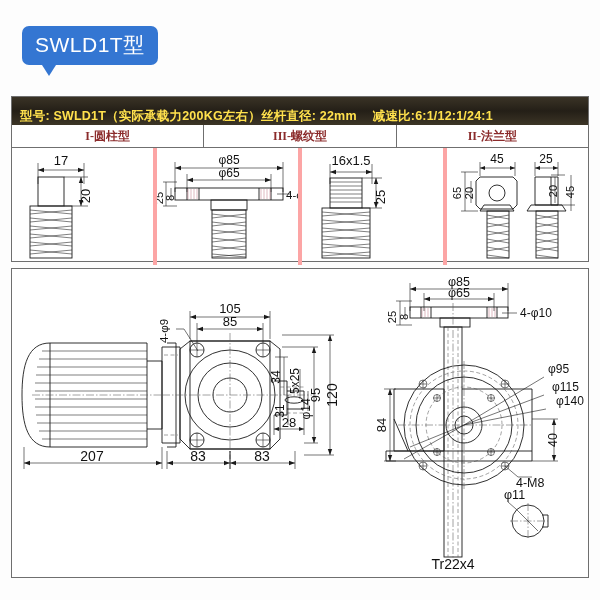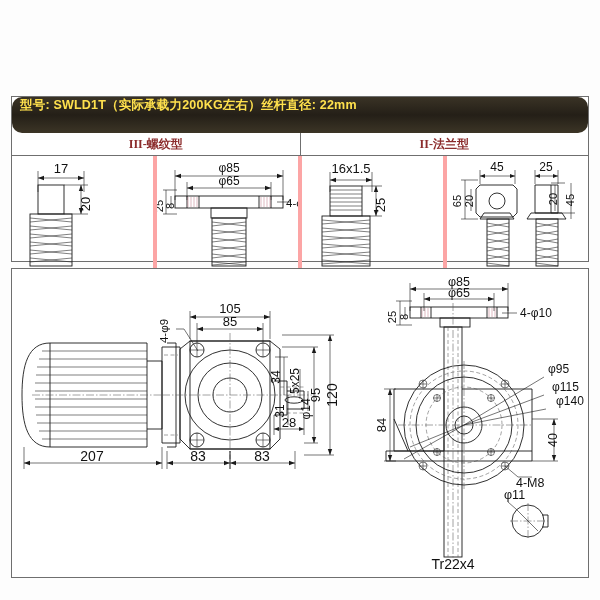--- a/index.html
+++ b/index.html
@@ -29,29 +29,28 @@
     border-right:7px solid transparent;
     border-top:11px solid #3476d2;
   }
 
   
   #spec-panel{
     position:absolute;left:11px;top:96px;width:578px;height:166px;
     border:1px solid #6f6f6f;box-sizing:border-box;background:#fff;
   }
   .spec-header{
-    height:36px;
+    height:28px;
     background:linear-gradient(180deg,#3a3326 0%,#241f17 50%,#3c3526 100%);
     color:#ffe14d;
-    display:flex;align-items:flex-start;
+    display:flex;align-items:flex-end;
     font-size:12.5px;font-weight:bold;
     padding-left:8px;
     white-space:nowrap;
     letter-spacing:0.2px;
-    border-radius:10px;
   }
   .spec-header .gap{display:inline-block;width:16px;}
   .col-head-row{display:flex;height:22px;border-bottom:1px solid #6f6f6f;}
   .col-head{
     flex:1;display:flex;align-items:center;justify-content:center;
     color:#8b2b2b;font-size:12px;font-weight:bold;
     border-right:1px solid #6f6f6f;
     font-family:"Liberation Serif","DejaVu Serif",serif;
   }
   .col-head:last-child{border-right:none;}
@@ -71,29 +70,35 @@
   .ctr{stroke:#555;stroke-width:0.55;fill:none;stroke-dasharray:8 2 1.5 2;}
   .hid{stroke:#555;stroke-width:0.55;fill:none;stroke-dasharray:4 2.5;}
   .pink{stroke:#c98a98;stroke-width:0.6;fill:none;}
   text{font-family:"Liberation Sans","DejaVu Sans",sans-serif;fill:#111;}
 </style>
 </head>
 <body>
 
 <div class="page">
 
+  <div id="badge-wrap">
+    <div class="badge">SWLD1T型</div>
+    <div class="badge-tail"></div>
+  </div>
 
   <div id="spec-panel">
 
     <div class="spec-header">
       <span>型号: SWLD1T（实际承载力200KG左右）丝杆直径: 22mm</span>
       <span class="gap"></span>
+      <span>减速比:6:1/12:1/24:1</span>
     </div>
 
     <div class="col-head-row">
+      <div class="col-head">I-圆柱型</div>
       <div class="col-head">III-螺纹型</div>
       <div class="col-head">II-法兰型</div>
     </div>
 
     <div class="cells-row">
 
       <div class="cell">
         <svg width="144" height="117" viewBox="0 0 144 117">
 
           <g class="dim">

